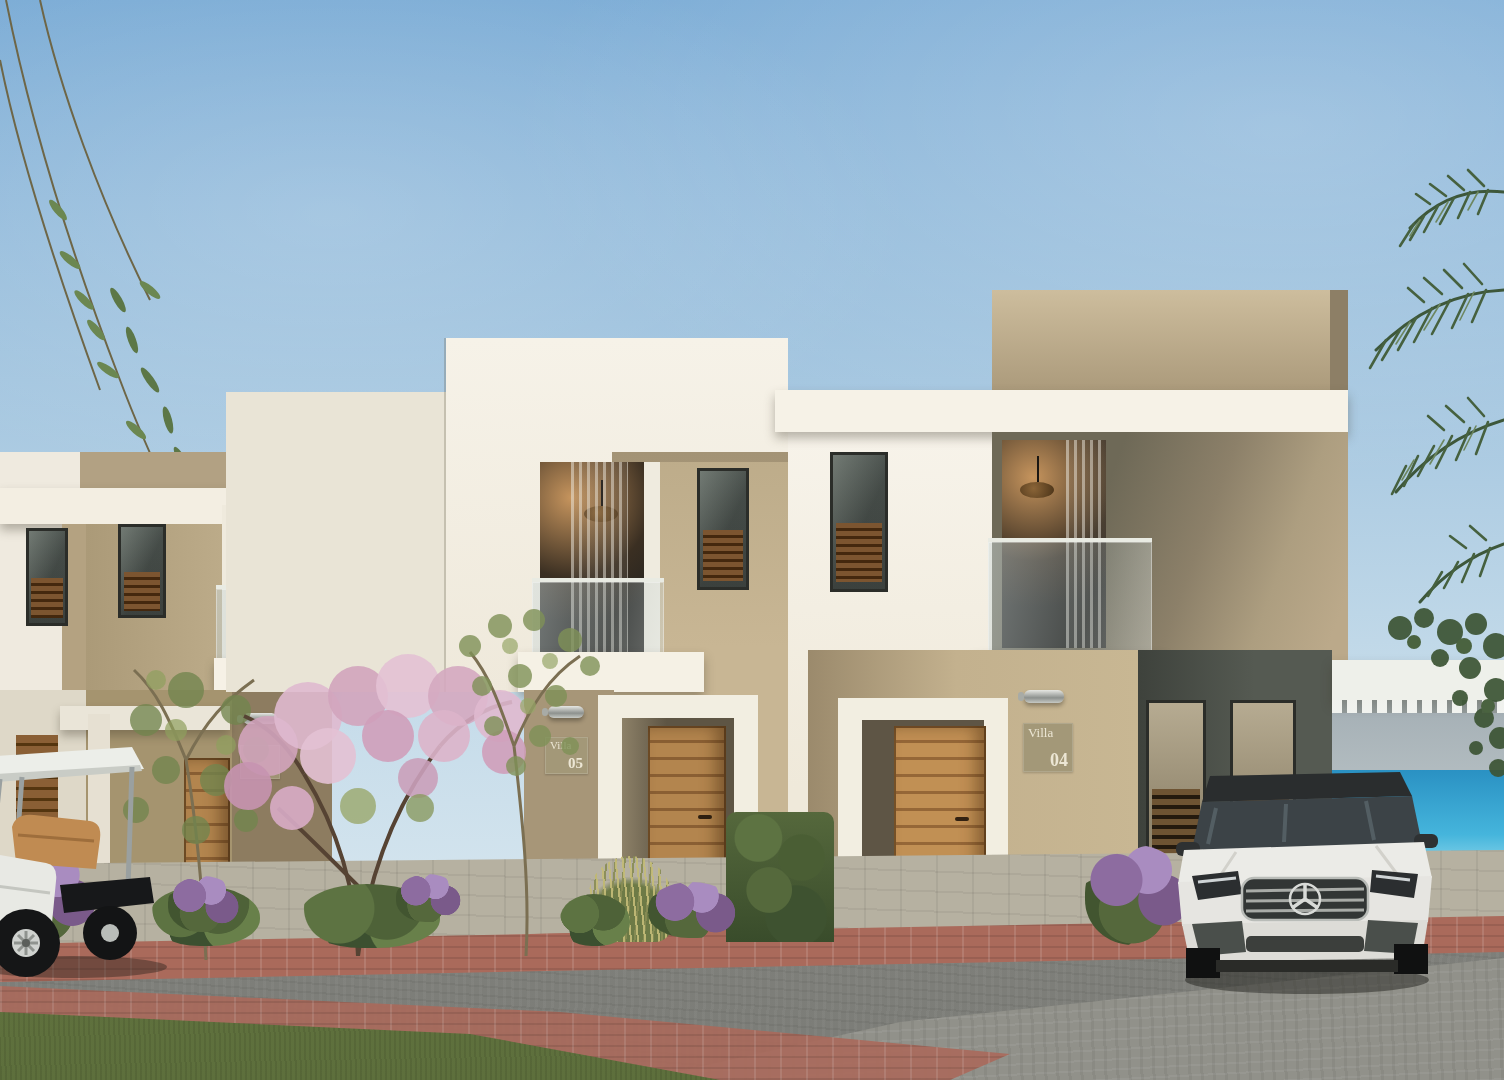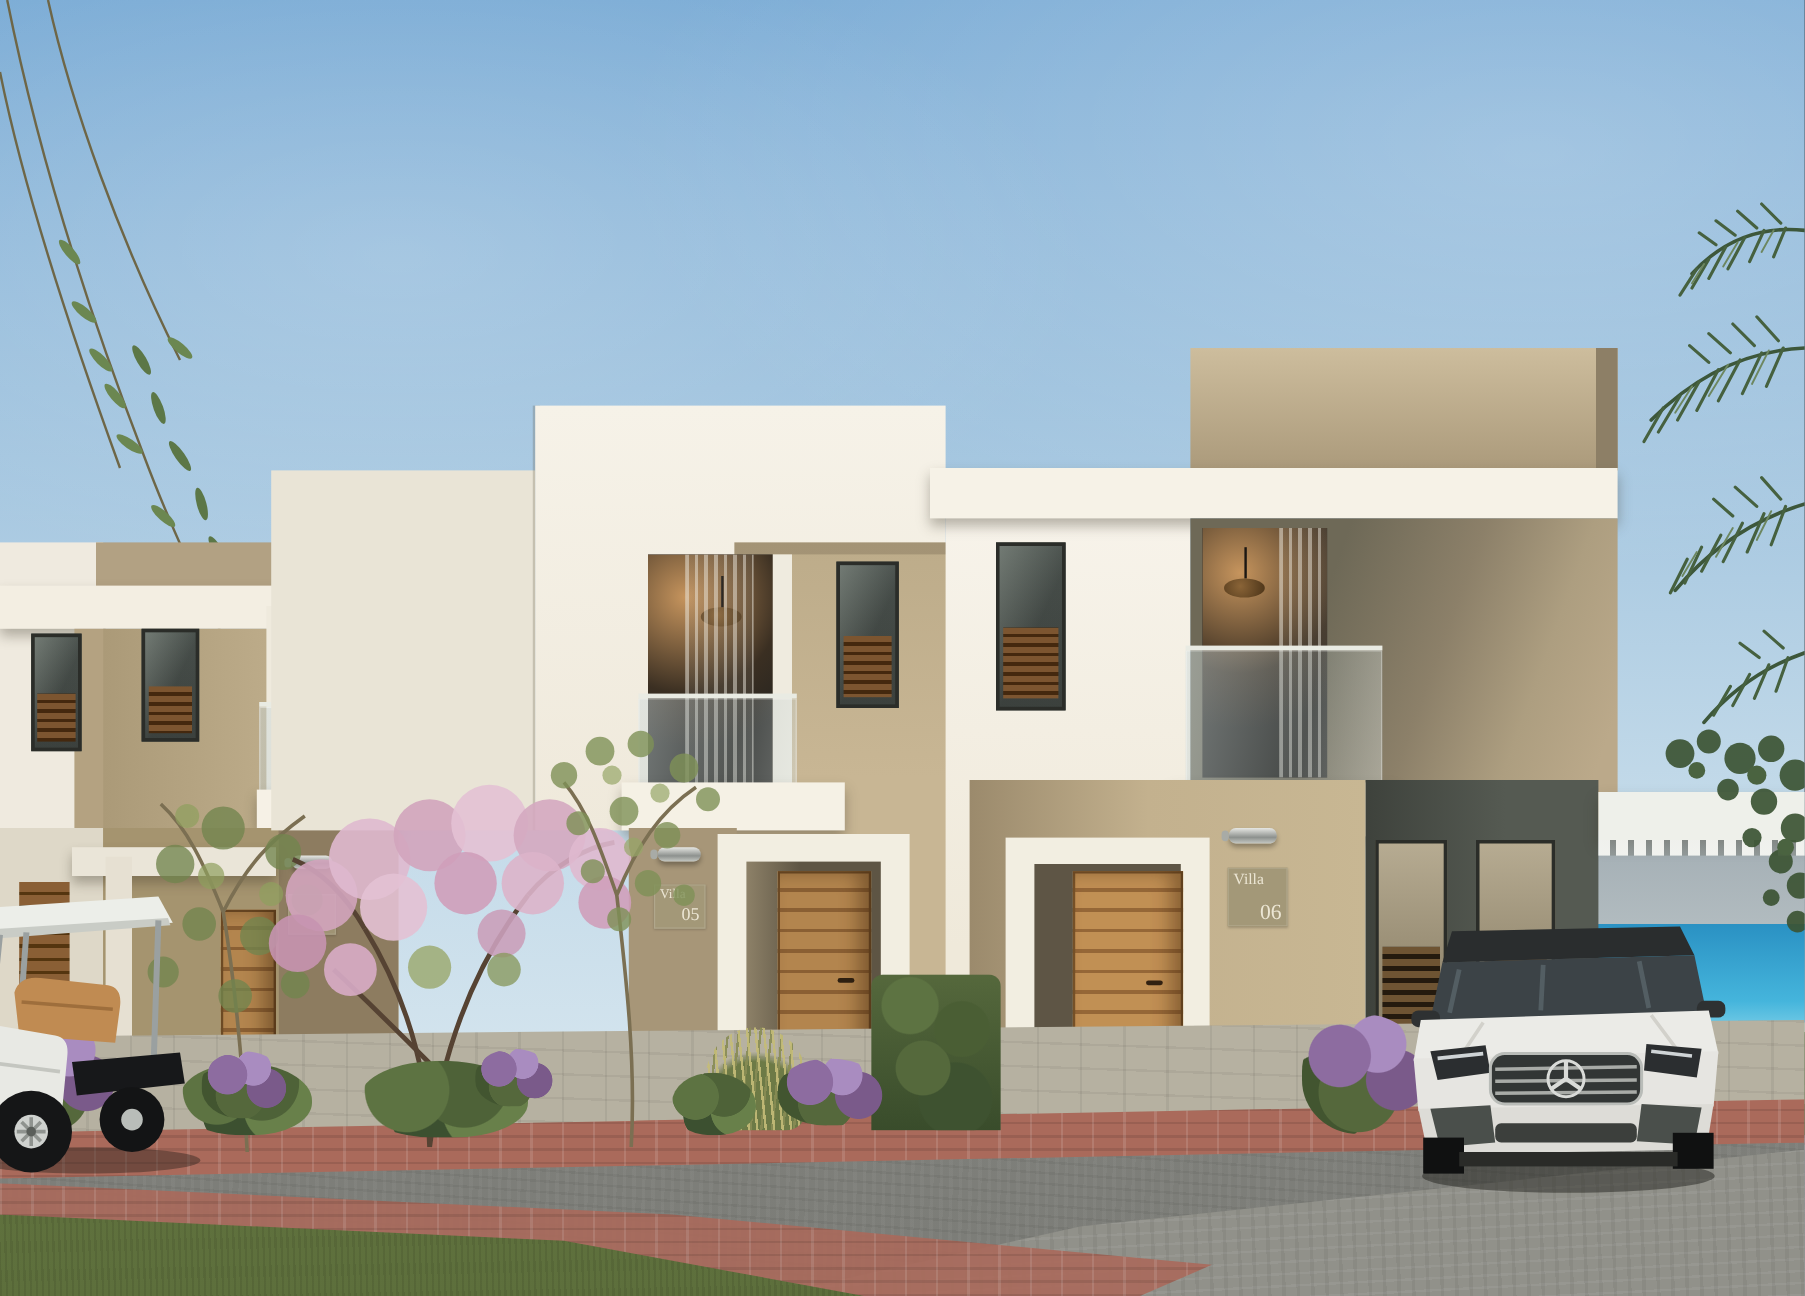--- a/index.html
+++ b/index.html
@@ -37,21 +37,21 @@
   
   .wood{background:repeating-linear-gradient(180deg,#b3854e 0 14px,#8a5f33 14px 17px);
     box-shadow:inset -10px 0 16px rgba(60,35,10,.45), inset 0 0 0 2px #6f4c26;}
   .wood .handle{position:absolute;right:18%;top:48%;width:14px;height:4px;background:#2e1f10;border-radius:2px;}
 
   
   .plaque{background:#a39878;box-shadow:inset 0 0 0 1px rgba(255,255,255,.15), 0 1px 2px rgba(0,0,0,.2);
     color:#ece6d4;display:flex;flex-direction:column;justify-content:space-between;
     padding:3px 5px;box-sizing:border-box;line-height:1;}
   .plaque .pl-name{align-self:flex-start;}
-  .plaque .pl-num{align-self:flex-end;font-weight:normal;}
+  .plaque .pl-num{align-self:flex-end;font-weight:bold;}
   .lamp{background:linear-gradient(180deg,#e6e7e3,#8d918e 60%,#c6c9c4);border-radius:6px;
     box-shadow:0 3px 4px rgba(0,0,0,.3);}
   .lamp:after{content:"";position:absolute;left:-6px;top:2px;width:6px;height:70%;
     background:#a8aba6;border-radius:3px;}
 
   
   .bush{border-radius:48% 52% 45% 45%;}
   .bush-green{background:
     radial-gradient(circle at 28% 38%,#5d7342 0 32%,transparent 33%),
     radial-gradient(circle at 62% 28%,#4e6238 0 38%,transparent 39%),
@@ -265,21 +265,21 @@
   <div class="abs" style="left:862px;top:720px;width:122px;height:198px;
        background:linear-gradient(90deg,#938independent768,#5e5545 45%);background-color:#5e5545;"></div>
   <div class="abs wood" style="left:894px;top:726px;width:92px;height:190px;filter:brightness(1.08);">
       <div class="handle"></div>
     </div>
   <div class="abs" style="left:862px;top:916px;width:122px;height:10px;background:#d8d2c0;"></div>
   <div class="abs" style="left:854px;top:926px;width:138px;height:10px;background:#c8c2b0;"></div>
   <div class="abs lamp" style="left:1024px;top:690px;width:40px;height:13px;"></div>
   <div class="abs plaque" style="left:1023px;top:723px;width:50px;height:49px;">
     <span class="pl-name" style="font-size:13px;">Villa</span>
-    <span class="pl-num" style="font-size:18px;">06</span>
+    <span class="pl-num" style="font-size:18px;">04</span>
   </div>
 
   <div class="abs" style="left:1138px;top:650px;width:194px;height:290px;
        background:linear-gradient(90deg,#3e423c,#555a52 60%);"></div>
   <div class="abs win" style="left:1146px;top:700px;width:60px;height:205px;background:#9a8e74;">
     <div class="glass" style="background:linear-gradient(180deg,rgba(210,200,175,.5),rgba(90,84,66,.15) 60%);"></div>
     <div class="louver" style="height:52%;background:repeating-linear-gradient(180deg,#6e5433 0 6px,#241a0e 6px 10px);"></div>
   </div>
   <div class="abs win" style="left:1230px;top:700px;width:66px;height:205px;background:#9a8e74;">
     <div class="glass" style="background:linear-gradient(180deg,rgba(210,200,175,.5),rgba(90,84,66,.15) 60%);"></div>

